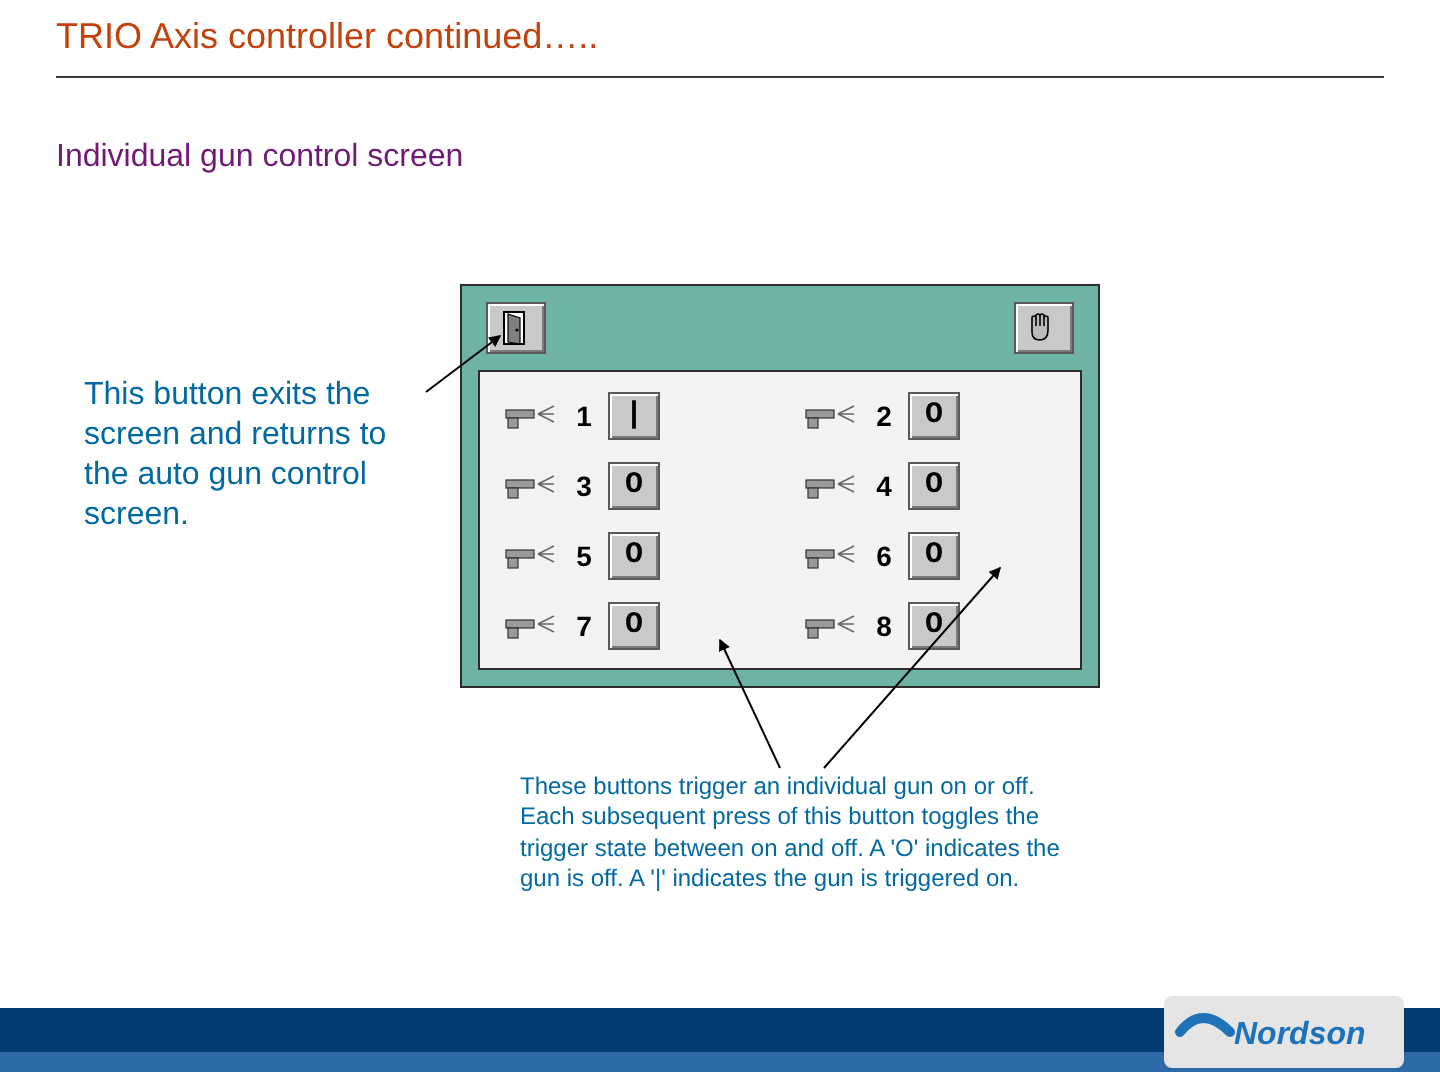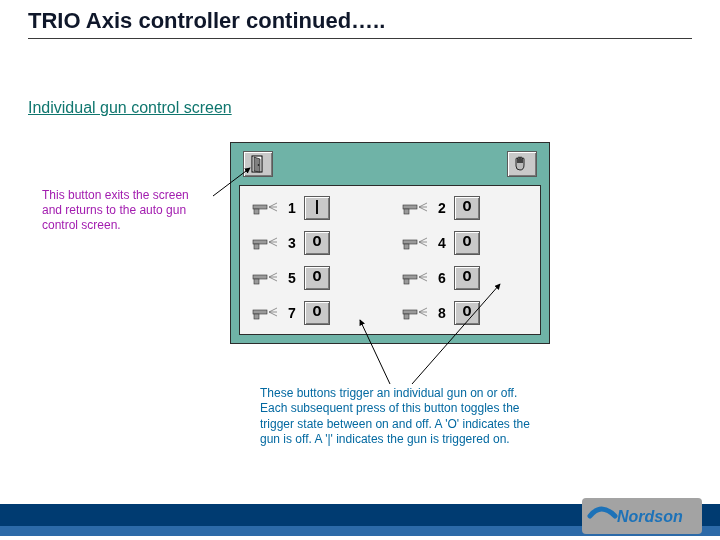--- a/index.html
+++ b/index.html
@@ -9,49 +9,46 @@
     height: 540px;
     font-family: Arial, Helvetica, sans-serif;
     background: #fff;
     position: relative;
     overflow: hidden;
   }
   .title {
     position: absolute;
     top: 8px;
     left: 28px;
-    font-size: 22px;
-    color: #0f172a;
-    font-weight: bold;
+    font-size: 18px;
+    color: #c2410c;
   }
   .title-rule {
     position: absolute;
     top: 38px;
     left: 28px;
     width: 664px;
     height: 1px;
     background: #3a3a3a;
   }
   .subtitle {
     position: absolute;
     top: 70px;
     left: 28px;
     font-size: 16px;
-    color: #0f766e;
-    text-decoration: underline;
-    margin-top: 29px;
+    color: #701a75;
   }
   .callout-left {
     position: absolute;
     top: 188px;
     left: 42px;
     width: 170px;
-    font-size: 12px;
+    font-size: 16px;
     line-height: 1.25;
-    color: #a21caf;
+    color: #0369a1;
   }
   .callout-bottom {
     position: absolute;
     top: 386px;
     left: 260px;
     width: 280px;
     font-size: 12px;
     line-height: 1.28;
     color: #0369a1;
   }
@@ -150,21 +147,21 @@
     left: 0; right: 0;
     bottom: 4px;
     height: 10px;
     background: #2c6aa8;
   }
   .logo {
     position: absolute;
     right: 18px;
     bottom: 6px;
     width: 120px; height: 36px;
-    background: #a3a3a3;
+    background: #e5e5e5;
     border-radius: 4px;
     display:flex; align-items:center; justify-content:center;
   }
   .logo svg { display:block; }
 </style>
 </head>
 <body>
 
 <div class="title">TRIO Axis controller continued…..</div>
 <div class="title-rule"></div>

